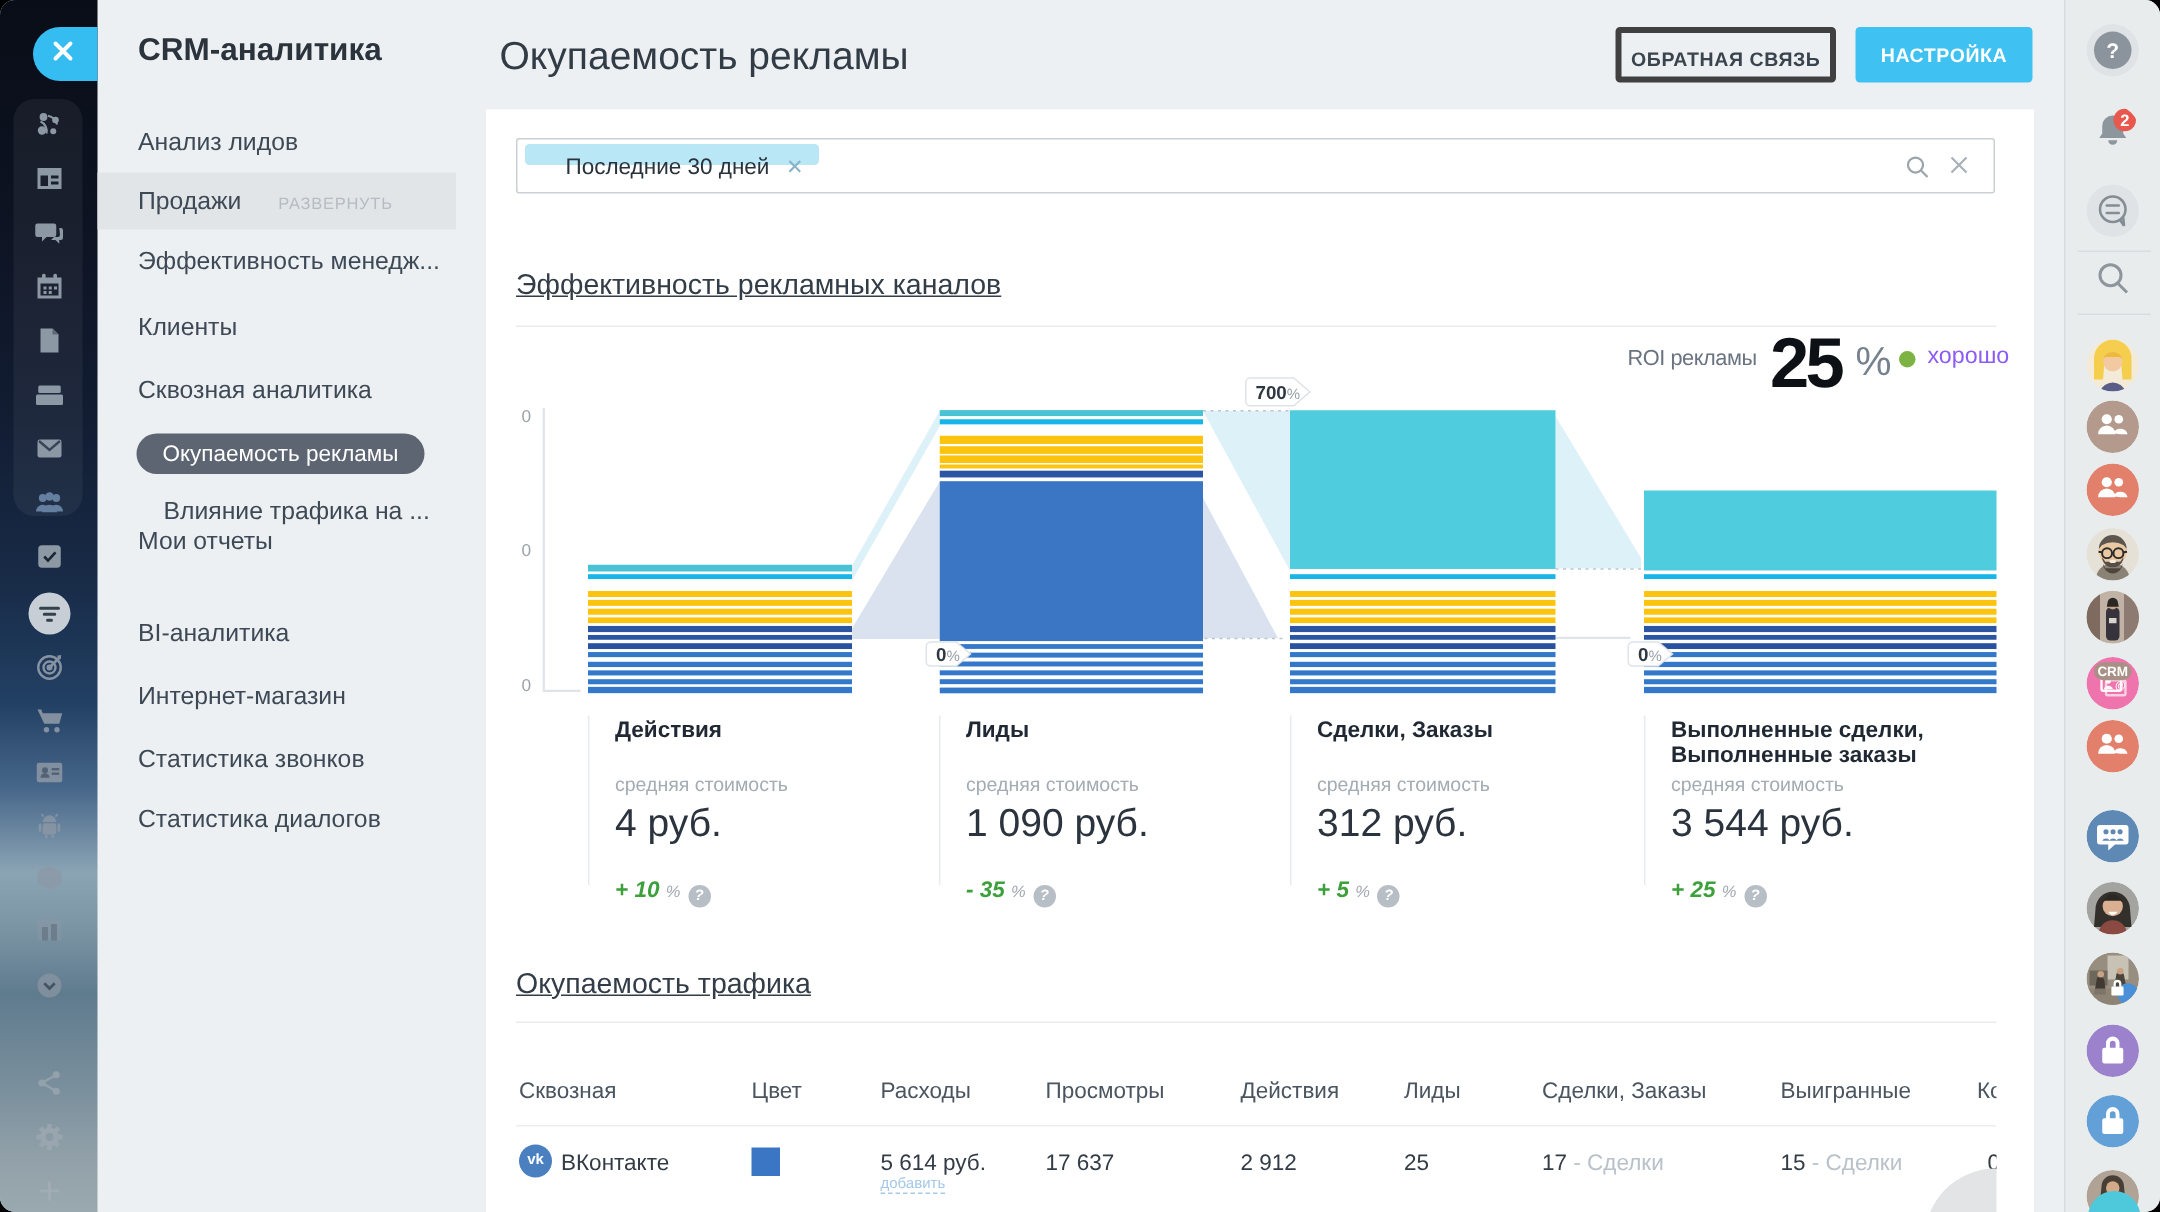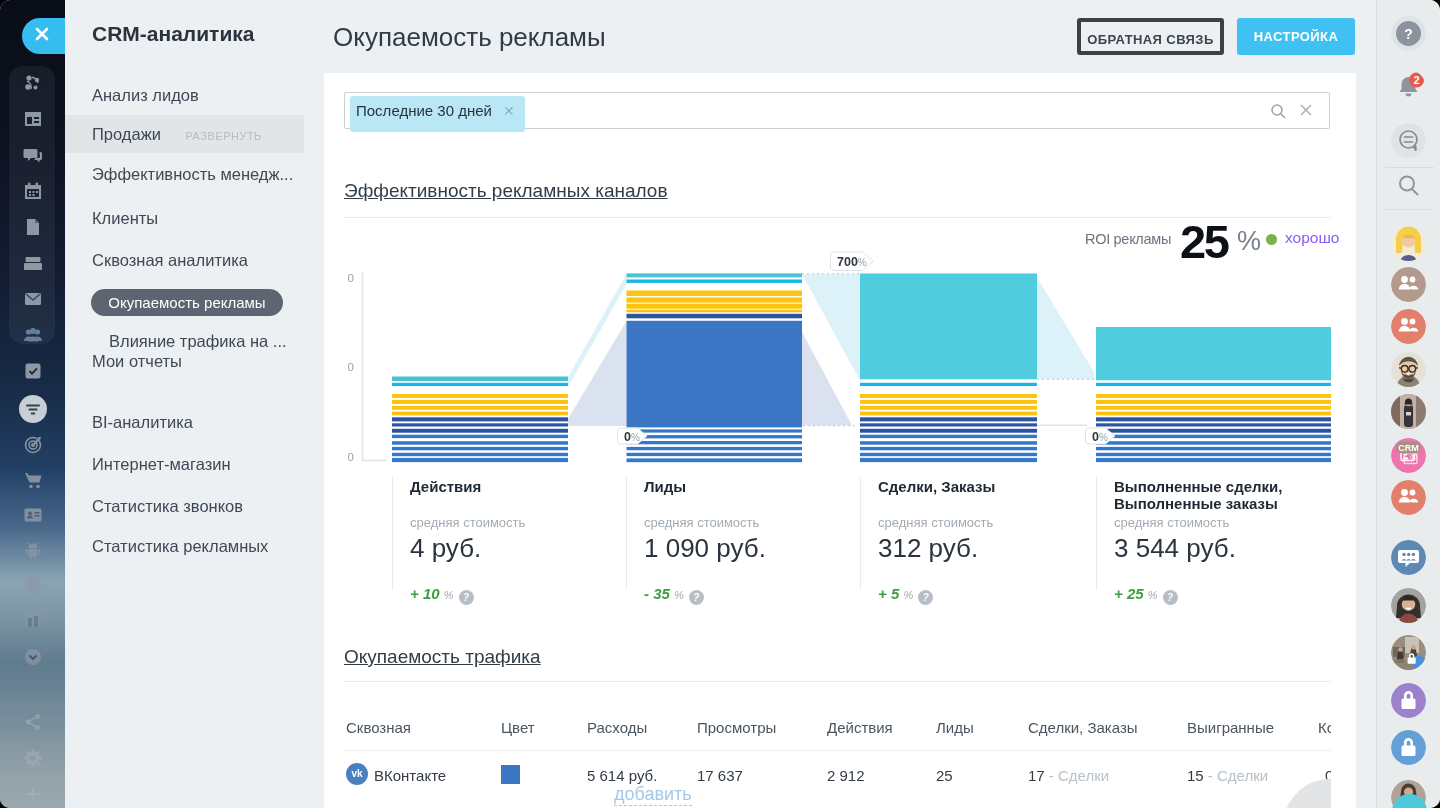--- a/index.html
+++ b/index.html
@@ -14,37 +14,37 @@
 .mi{position:absolute;left:27px;font-size:16.5px;color:#3e4956;white-space:nowrap;}
 #selbar{position:absolute;left:0;top:115px;width:239px;height:38px;background:#e2e5e8;}
 #pill{position:absolute;left:26px;top:289px;width:192px;height:27px;background:#5c6571;border-radius:13.5px;color:#fff;font-size:15px;line-height:27px;text-align:center;}
 #main{position:absolute;left:304px;top:0;width:1072px;height:808px;}
 h1{position:absolute;left:29px;top:22px;font-size:26px;font-weight:400;color:#323c46;}
 .btn{position:absolute;top:18px;height:37px;border-radius:3px;font-size:13px;font-weight:700;letter-spacing:.4px;text-align:center;}
 #btn1{left:773px;width:147px;line-height:35px;border:4px solid #404040;color:#39444e;}
 #btn2{left:933px;width:118px;line-height:37px;background:#3fc2f1;color:#fff;}
 #card{position:absolute;left:20px;top:73px;width:1032px;height:735px;background:#fff;}
 #finput{position:absolute;left:20px;top:19px;width:986px;height:37px;border:1px solid #c9d0d6;border-radius:2px;background:#fff;}
-#ftag{position:absolute;left:5px;top:3px;height:36px;background:#b9e7f6;border-radius:3px;font-size:15px;color:#2a333d;line-height:30px;padding:0 10px 0 6px;}
+#ftag{position:absolute;left:5px;top:3px;height:14px;background:#b9e7f6;border-radius:3px;font-size:15px;color:#2a333d;line-height:30px;padding:0 10px 0 27px;}
 #ftag .x{color:#85b4c8;margin-left:11px;font-size:14px;}
 .sech{position:absolute;left:20px;font-size:19px;color:#333d47;text-decoration:underline;}
 .hr{position:absolute;left:20px;width:987px;height:1px;background:#e9ebed;}
 .statcol{position:absolute;top:404px;width:230px;height:113px;border-left:1px solid #e8ebee;padding-left:17px;}
 .st1{font-size:15px;font-weight:700;color:#1f2833;line-height:17px;padding-top:1px;height:33px;}
 .st2{font-size:13px;color:#a3abb3;margin-top:5px;}
 .st3{font-size:26px;color:#2b343e;margin-top:3px;}
 .st4{font-size:15px;font-weight:700;color:#3da03d;margin-top:21px;font-style:italic;}
 .st4 .pc{font-size:11px;color:#a0a8b0;font-weight:400;}
 .qm{display:inline-block;width:15px;height:15px;border-radius:50%;background:#b7bec5;color:#fff;font-size:10px;font-weight:700;text-align:center;line-height:15px;vertical-align:-2px;margin-left:5px;}
 #tblwrap{position:absolute;left:20px;top:628px;width:987px;height:107px;overflow:hidden;}
 .th{position:absolute;top:18px;font-size:15px;color:#4a5560;white-space:nowrap;}
 .td{position:absolute;top:66px;font-size:15px;color:#333c46;white-space:nowrap;}
 .td .lt{color:#b9c1c9;}
 #thr{position:absolute;left:0;top:49px;width:987px;height:1px;background:#eceef0;}
-#dob{position:absolute;left:243px;top:83px;font-size:18px;color:#a5c8e8;border-bottom:1px dashed #a5c8e8;margin-left:27px;}
+#dob{position:absolute;left:243px;top:83px;font-size:10px;color:#a5c8e8;border-bottom:1px dashed #a5c8e8;}
 #vkc{position:absolute;left:2px;top:62px;width:22px;height:22px;border-radius:50%;background:#4a80c0;color:#fff;font-size:10px;font-weight:700;text-align:center;line-height:22px;}
 #graycirc{position:absolute;left:939px;top:78px;width:95px;height:95px;border-radius:50%;background:#e2e4e6;}
 #rightbar{position:absolute;left:1376px;top:0;width:64px;height:808px;background:#e9eced;border-left:1px solid #d7dbde;}
 .sep{position:absolute;left:8px;width:49px;height:1px;background:#d9dde0;}
 .av{position:absolute;left:14px;width:35px;height:35px;}
 </style></head>
 <body>
 <div id="win">
 <div id="leftbar">
       <div id="icongrp"></div>
@@ -201,21 +201,21 @@
       <div class="ttl">CRM-аналитика</div>
       <div id="selbar"></div>
       <div class="mi" style="top:86px">Анализ лидов</div>
       <div class="mi" style="top:165px">Эффективность менедж...</div>
       <div class="mi" style="top:209px">Клиенты</div>
       <div class="mi" style="top:251px">Сквозная аналитика</div>
       <div class="mi" style="top:352px">Мои отчеты</div>
       <div class="mi" style="top:413px">BI-аналитика</div>
       <div class="mi" style="top:455px">Интернет-магазин</div>
       <div class="mi" style="top:497px">Статистика звонков</div>
-      <div class="mi" style="top:537px">Статистика рекламных</div>
+      <div class="mi" style="top:537px">Статистика диалогов</div>
       <div class="mi" style="top:125px">Продажи <span style="font-size:11px;color:#b5bcc3;letter-spacing:.5px;margin-left:20px">РАЗВЕРНУТЬ</span></div>
       <div id="pill">Окупаемость рекламы</div>
       <div class="mi" style="top:332px;left:44px">Влияние трафика на ...</div>
     </div>
 <div id="main">
       <h1>Окупаемость рекламы</h1>
       <div class="btn" id="btn1">ОБРАТНАЯ СВЯЗЬ</div>
       <div class="btn" id="btn2">НАСТРОЙКА</div>
       <div id="card">
         <div id="finput">

